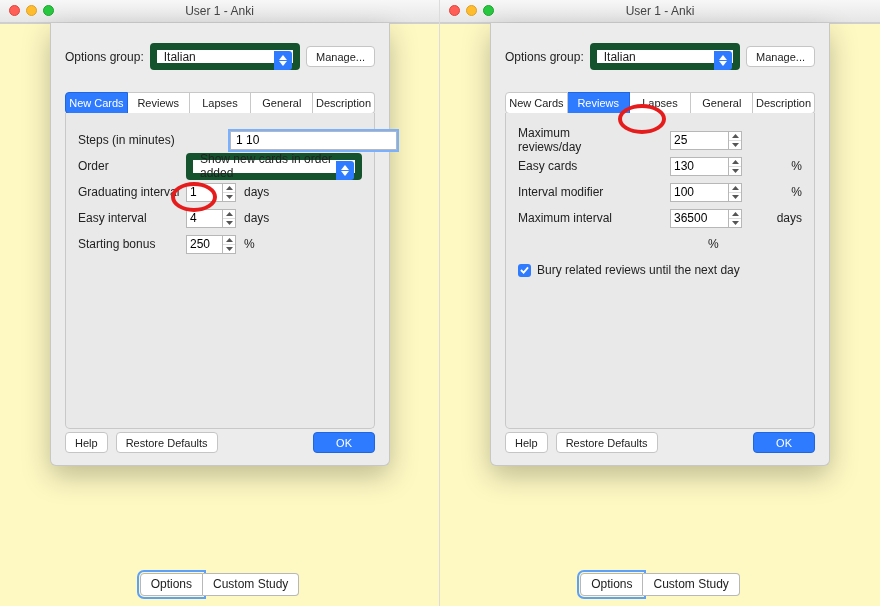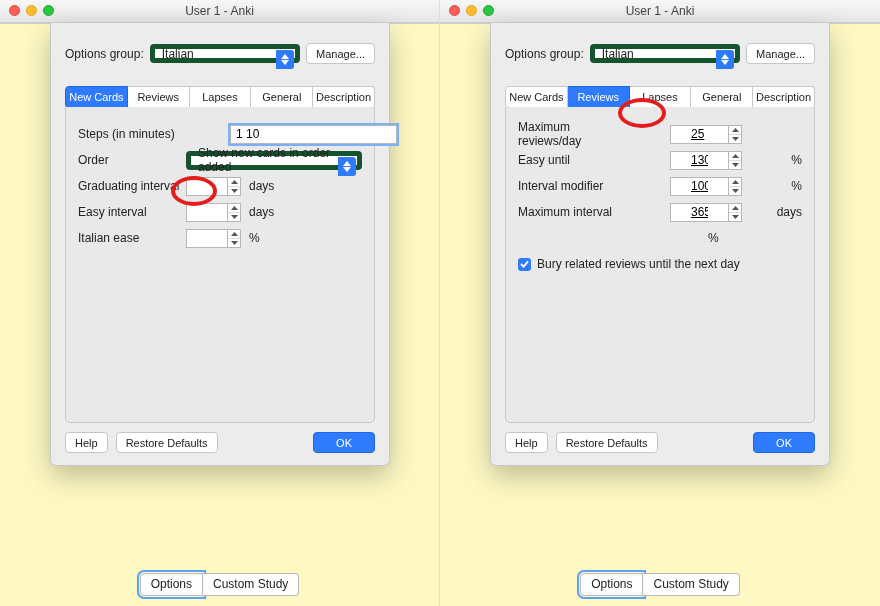--- a/index.html
+++ b/index.html
@@ -15,40 +15,40 @@
   .tl span{width:11px;height:11px;border-radius:50%;}
   .tl .r{background:#ff5f57;border:1px solid #e1443d;}
   .tl .y{background:#ffbd2e;border:1px solid #dfa023;}
   .tl .g{background:#28c940;border:1px solid #1ca530;}
   .titlebar .t{position:absolute;left:0;right:0;text-align:center;top:4px;font-size:12px;color:#444;}
   .sheet{position:absolute;left:50px;top:23px;width:340px;height:443px;background:#ececec;border:1px solid #c7c7c7;border-top:none;border-radius:0 0 6px 6px;box-shadow:0 10px 28px rgba(0,0,0,.25);}
   .sheet-inner{padding:16px 14px 12px 14px;}
   .hdr{display:flex;align-items:center;gap:6px;margin:4px 0 22px 0;}
   .hdr label{font-size:12px;}
   .select{flex:1;position:relative;}
-  .select-box{height:19px;background:#fff;border:5px solid #14532d;border-radius:4px;display:flex;align-items:center;padding:0 22px 0 7px;font-size:12px;position:relative;}
+  .select-box{height:27px;background:#fff;border:7px solid #14532d;border-radius:4px;display:flex;align-items:center;padding:0 22px 0 7px;font-size:12px;position:relative;}
   .select-arrows{position:absolute;right:1px;top:1px;width:18px;height:19px;background:#2f7bff;border-radius:0 3px 3px 0;display:flex;flex-direction:column;align-items:center;justify-content:center;}
   .select-arrows svg{width:8px;height:5px;fill:#fff;display:block;}
   .sab{margin-bottom:1px;}
   .btn{height:21px;background:#fff;border:1px solid #c5c5c5;border-radius:4px;padding:0 9px;font-size:11px;display:inline-flex;align-items:center;justify-content:center;cursor:default;}
   .btn.primary{background:#2f7bff;border-color:#1f66e0;color:#fff;padding:0 22px;}
   .tabs{display:flex;width:100%;height:22px;margin:0 auto 0 auto;}
   .tab{flex:1;background:#fff;border:1px solid #c8c8c8;display:flex;align-items:center;justify-content:center;font-size:11px;cursor:default;position:relative;}
   .tab + .tab{border-left:none;}
   .tab:first-child{border-radius:4px 0 0 4px;}
   .tab:last-child{border-radius:0 4px 4px 0;}
   .tab.active{background:#2f7bff;color:#fff;border-color:#1f66e0;}
   .pane{border:1px solid #c8c8c8;border-top:none;background:#e9e9e9;border-radius:0 0 5px 5px;height:316px;padding:14px 12px 10px 12px;margin-top:-1px;position:relative;}
   .tabs-wrap{position:relative;}
   .row{display:flex;align-items:center;height:26px;font-size:12px;position:relative;}
   .row label{flex:0 0 108px;}
   .txt{height:19px;border:1px solid #b7b7b7;background:#fff;padding:0 5px;font-size:12px;}
   .wide{width:170px;margin-left:44px;}
   .spin{display:inline-flex;align-items:center;}
-  .spin input{width:36px;height:19px;border:1px solid #b7b7b7;background:#fff;font-size:12px;padding:0 20px;border-right:none;text-decoration:underline;}
+  .spin input{width:36px;height:19px;border:1px solid #b7b7b7;background:#fff;font-size:12px;padding:0 3px;border-right:none;}
   .spin .arr{width:14px;height:19px;border:1px solid #b7b7b7;background:#fff;display:flex;flex-direction:column;}
   .spin .arr span{flex:1;display:flex;align-items:center;justify-content:center;}
   .spin .arr svg{width:7px;height:4px;fill:#555;}
   .spin .arr span:first-child{border-bottom:1px solid #ddd;}
   .unit{margin-left:8px;font-size:12px;}
   .chk{display:flex;align-items:center;gap:6px;margin-top:6px;font-size:12px;}
   .chk .box{width:13px;height:13px;background:#2f7bff;border-radius:3px;display:flex;align-items:center;justify-content:center;}
   .chk .box svg{width:9px;height:8px;stroke:#fff;stroke-width:2;fill:none;}
   .footer{position:absolute;left:14px;right:14px;bottom:12px;display:flex;align-items:center;}
   .footer .gap{flex:1;}
@@ -160,21 +160,21 @@
                     <span>
                       <svg viewBox="0 0 7 4">
                         <path d="M0 0 L3.5 4 L7 0 Z"></path>
                       </svg>
                     </span>
                   </div>
                 </div>
               <span class="unit">days</span>
             </div>
             <div class="row">
-              <label>Italian ease</label>
+              <label>Starting bonus</label>
               <div class="spin">
                   <input value="250" style="">
                   <div class="arr">
                     <span>
                       <svg viewBox="0 0 7 4">
                         <path d="M0 4 L3.5 0 L7 4 Z"></path>
                       </svg>
                     </span>
                     <span>
                       <svg viewBox="0 0 7 4">
@@ -255,21 +255,21 @@
                     </span>
                     <span>
                       <svg viewBox="0 0 7 4">
                         <path d="M0 0 L3.5 4 L7 0 Z"></path>
                       </svg>
                     </span>
                   </div>
                 </div>
             </div>
             <div class="row">
-              <label>Easy until</label>
+              <label>Easy cards</label>
               <div class="spin wide">
                   <input value="130" style="">
                   <div class="arr">
                     <span>
                       <svg viewBox="0 0 7 4">
                         <path d="M0 4 L3.5 0 L7 4 Z"></path>
                       </svg>
                     </span>
                     <span>
                       <svg viewBox="0 0 7 4">

